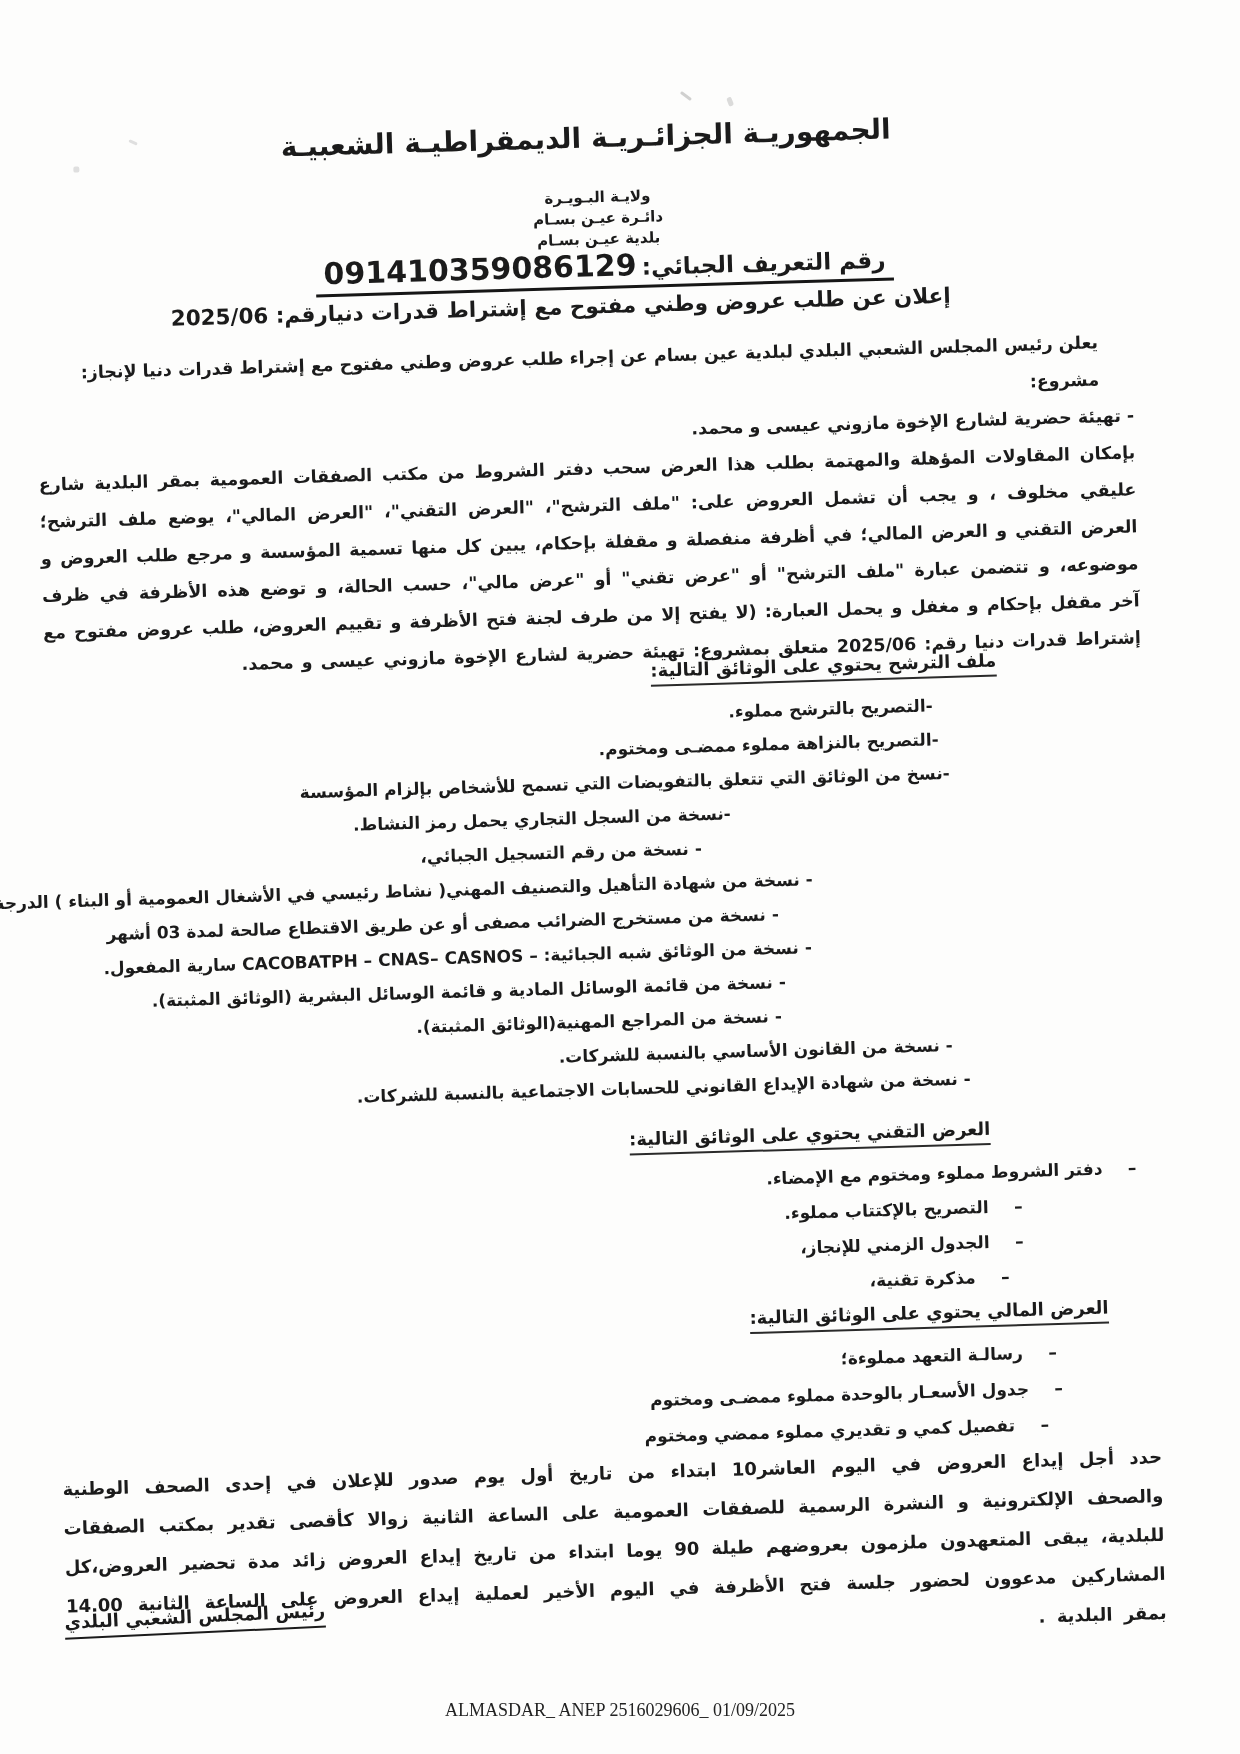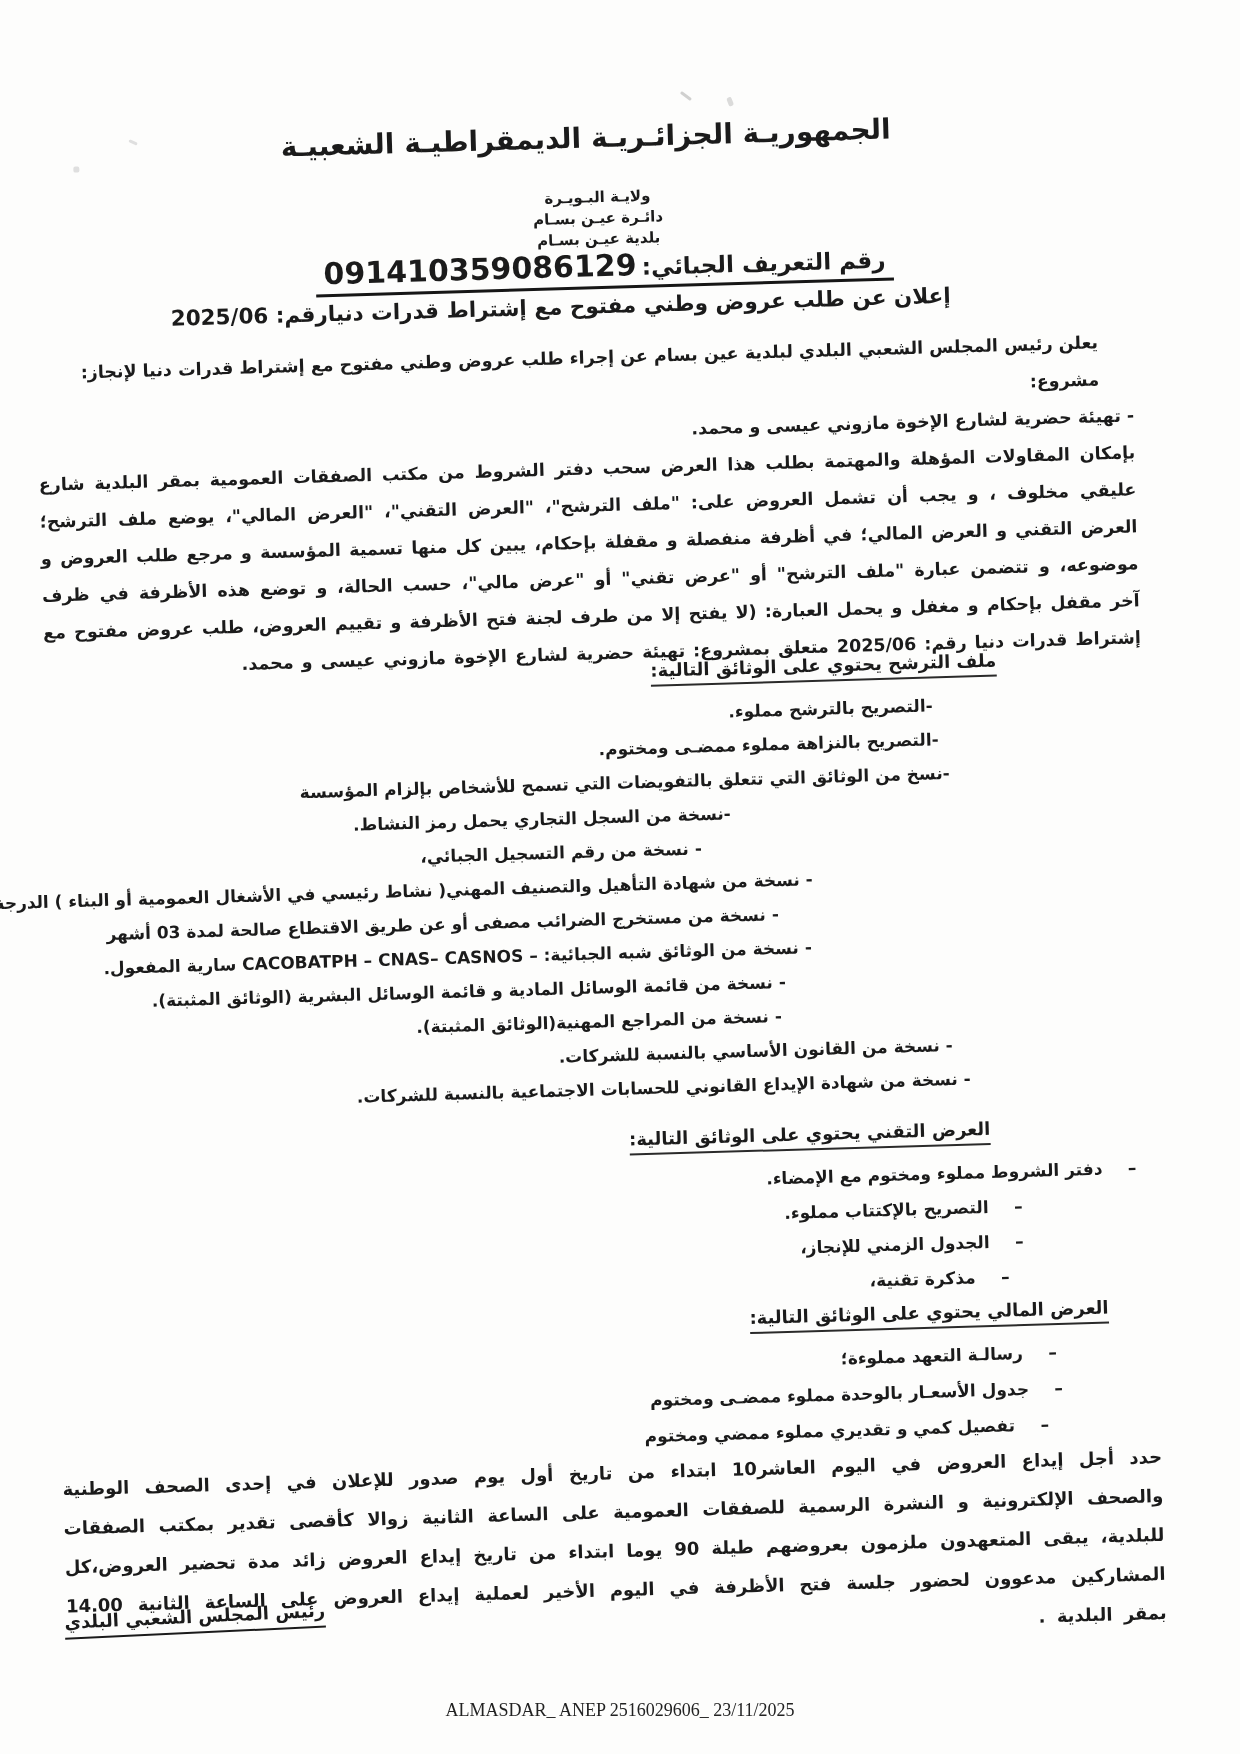--- a/index.html
+++ b/index.html
@@ -156,14 +156,14 @@
       <div class="li f0"><span class="dash">–</span><span>رسالـة التعهد مملوءة؛</span></div>
       <div class="li f1"><span class="dash">–</span><span>جدول الأسعـار بالوحدة مملوء ممضـى ومختوم</span></div>
       <div class="li f2"><span class="dash">–</span><span>تفصيل كمي و تقديري مملوء ممضي ومختوم</span></div>
     </div>
 
     <div class="closing">حدد أجل إيداع العروض في اليوم العاشر10 ابتداء من تاريخ أول يوم صدور للإعلان في إحدى الصحف الوطنية والصحف الإلكترونية و النشرة الرسمية للصفقات العمومية على الساعة الثانية زوالا كأقصى تقدير بمكتب الصفقات للبلدية، يبقى المتعهدون ملزمون بعروضهم طيلة 90 يوما ابتداء من تاريخ إيداع العروض زائد مدة تحضير العروض،كل المشاركين مدعوون لحضور جلسة فتح الأظرفة في اليوم الأخير لعملية إيداع العروض على الساعة الثانية 14.00 بمقر البلدية .</div>
 
     <div class="signature">رئيس المجلس الشعبي البلدي</div>
   </div>
 
-  <div class="footer">ALMASDAR_ ANEP 2516029606_ 23/11/2025</div>
+  <div class="footer">ALMASDAR_ ANEP 2516029606_ 01/09/2025</div>
 </div>
 
 </body></html>

